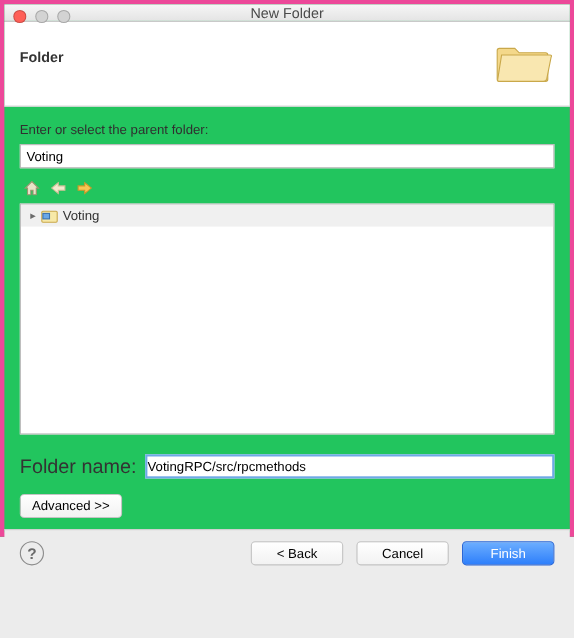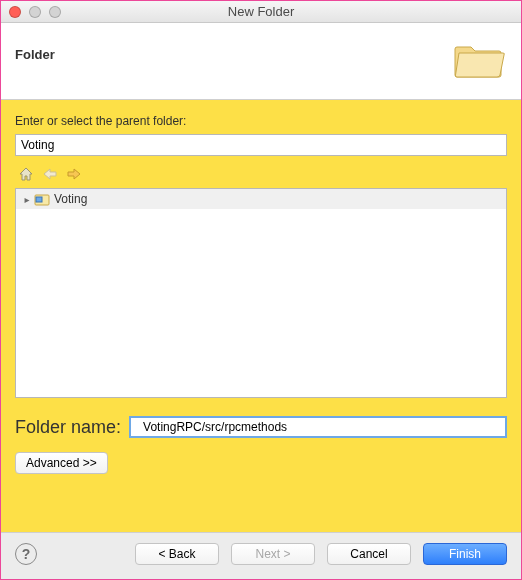--- a/index.html
+++ b/index.html
@@ -1,31 +1,31 @@
 <!DOCTYPE html>
 <html><head>
 <meta charset="utf-8">
 <style>
   * { box-sizing: border-box; margin: 0; padding: 0; }
   html, body { width: 522px; height: 580px; font-family: -apple-system, "Helvetica Neue", Arial, sans-serif; font-size: 12px; color: #333; background: #ececec; overflow: hidden; }
-  .window { width: 522px; height: 580px; display: flex; flex-direction: column; border: 1px solid #ec4899; background: #fde047; }
+  .window { width: 522px; height: 488px; display: flex; flex-direction: column; border: 4px solid #ec4899; background: #22c55e; }
   .titlebar { height: 22px; background: linear-gradient(#f6f6f6, #e4e4e4); border-bottom: 1px solid #c9c9c9; display: flex; align-items: center; position: relative; }
   .traffic { display: flex; gap: 8px; position: absolute; left: 8px; top: 5px; }
   .dot { width: 12px; height: 12px; border-radius: 50%; border: 0.5px solid rgba(0,0,0,0.2); }
   .dot.red { background: #ff5f57; }
   .dot.gray { background: #d3d3d3; }
   .titlebar .title { flex: 1; text-align: center; font-size: 13px; color: #4a4a4a; }
   .header { background: #fff; padding: 12px 14px 20px 14px; border-bottom: 1px solid #cfcfcf; display: flex; align-items: center; justify-content: space-between; }
   .header-text .title { font-weight: bold; font-size: 13px; margin-bottom: 6px; }
   .header-text .subtitle { font-size: 12px; color: #333; }
   .folder-big { width: 56px; height: 44px; }
   .body { flex: 1; padding: 14px 14px 10px 14px; display: flex; flex-direction: column; }
   .label { font-size: 12px; margin-bottom: 6px; color: #303030; }
   .textinput { width: 100%; height: 22px; border: 1px solid #b7b7b7; background: #fff; font-size: 12px; padding: 2px 5px; outline: none; }
-  .textinput.focus { border: 2px solid #6ea8e6; padding: 1px 12px; }
+  .textinput.focus { border: 2px solid #6ea8e6; padding: 1px 0; }
   .navrow { margin-top: 6px; display: flex; align-items: center; gap: 6px; padding: 4px 2px; }
   .nav-icon { width: 18px; height: 16px; display: inline-flex; align-items: center; justify-content: center; }
   .tree { background: #fff; border: 1px solid #b7b7b7; height: 210px; margin-top: 2px; overflow: auto; }
   .tree-row { display: flex; align-items: center; height: 20px; padding-left: 6px; background: #f0f0f0; gap: 2px; }
   .disclosure { width: 10px; display: inline-flex; justify-content: center; color: #6b6b6b; font-size: 10px; }
   .proj-icon { width: 16px; height: 14px; display: inline-flex; align-items: center; justify-content: center; }
   .tree-label { font-size: 12px; margin-left: 2px; }
   .namerow { display: flex; align-items: center; margin-top: 18px; gap: 8px; }
   .namerow .label2 { font-size: 18px; white-space: nowrap; }
   .advanced { margin-top: 14px; }
@@ -106,19 +106,18 @@
 
     <div class="advanced">
       <button class="mac-button small">Advanced &gt;&gt;</button>
     </div>
   </div>
 
   <div class="footer">
     <div class="help">?</div>
     <div class="footer-buttons">
       <button class="mac-button">&lt; Back</button>
-      <button class="mac-button disabled">Next &gt;</button>
       <button class="mac-button">Cancel</button>
       <button class="mac-button primary">Finish</button>
     </div>
   </div>
 
 </div>
 
 </body></html>

